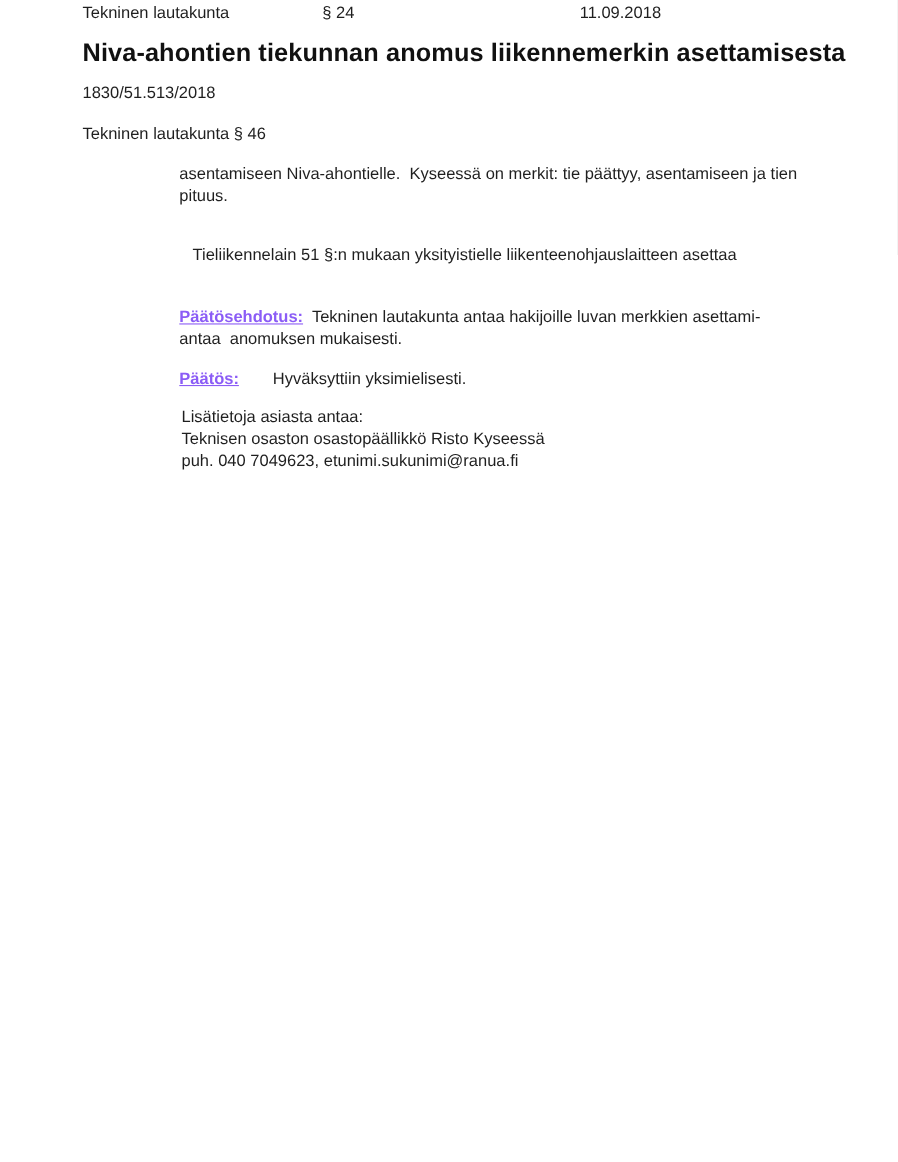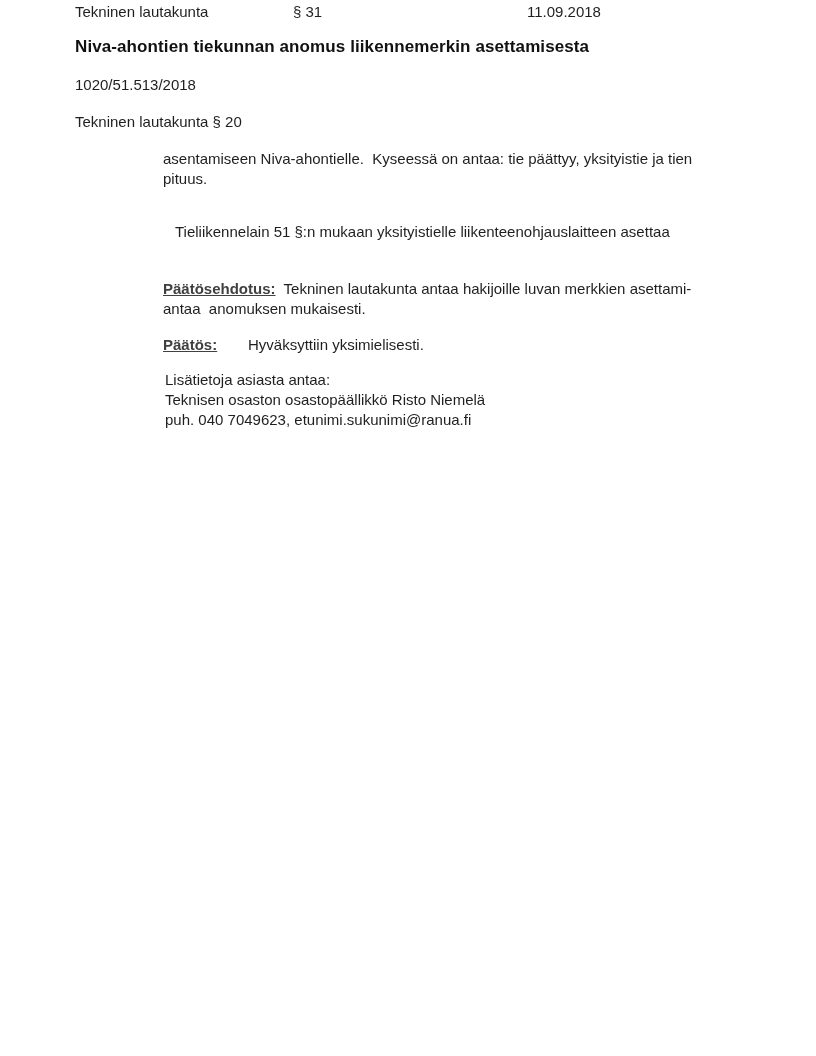--- a/index.html
+++ b/index.html
@@ -15,68 +15,68 @@
     overflow: hidden;
   }
   .abs { position: absolute; }
   .line {
     font-size: 15px;
     line-height: 20px;
     white-space: pre;
   }
   .doc-title {
     margin: 0;
-    font-size: 17px;
+    font-size: 23px;
     font-weight: bold;
     color: #111111;
     line-height: 22px;
     white-space: pre;
     letter-spacing: 0.1px;
   }
   .label-underline {
     font-weight: bold;
     text-decoration: underline;
-    color: #404040;
+    color: #8b5cf6;
   }
   .decision-row { display: flex; }
   .decision-label-cell { width: 85px; flex: 0 0 85px; }
 </style>
 </head>
 <body>
 
 <div class="page">
 
   <div class="abs line" style="top:2px; left:75px;">Tekninen lautakunta</div>
-  <div class="abs line" style="top:2px; left:293px;">§ 31</div>
+  <div class="abs line" style="top:2px; left:293px;">§ 24</div>
   <div class="abs line" style="top:2px; left:527px;">11.09.2018</div>
 
   <h1 class="abs doc-title" style="top:36px; left:75px;">Niva-ahontien tiekunnan anomus liikennemerkin asettamisesta</h1>
 
-  <div class="abs line" style="top:75px; left:75px;">1020/51.513/2018</div>
+  <div class="abs line" style="top:75px; left:75px;">1830/51.513/2018</div>
 
-  <div class="abs line" style="top:112px; left:75px;">Tekninen lautakunta § 20</div>
+  <div class="abs line" style="top:112px; left:75px;">Tekninen lautakunta § 46</div>
 
   <div class="abs" style="top:149px; left:163px;">
-    <div class="line">asentamiseen Niva-ahontielle.  Kyseessä on antaa: tie päättyy, yksityistie ja tien</div>
+    <div class="line">asentamiseen Niva-ahontielle.  Kyseessä on merkit: tie päättyy, asentamiseen ja tien</div>
     <div class="line">pituus.</div>
   </div>
 
   <div class="abs" style="top:222px; left:175px;">
     <div class="line">Tieliikennelain 51 §:n mukaan yksityistielle liikenteenohjauslaitteen asettaa</div>
   </div>
 
   <div class="abs" style="top:279px; left:163px;">
     <div class="line"><span class="label-underline">Päätösehdotus:</span><span>  Tekninen lautakunta antaa hakijoille luvan merkkien asettami-</span></div>
     <div class="line">antaa  anomuksen mukaisesti.</div>
   </div>
 
   <div class="abs decision-row" style="top:335px; left:163px;">
     <div class="line decision-label-cell"><span class="label-underline">Päätös:</span></div>
     <div class="line">Hyväksyttiin yksimielisesti.</div>
   </div>
 
   <div class="abs" style="top:370px; left:165px;">
     <div class="line">Lisätietoja asiasta antaa:</div>
-    <div class="line">Teknisen osaston osastopäällikkö Risto Niemelä</div>
+    <div class="line">Teknisen osaston osastopäällikkö Risto Kyseessä</div>
     <div class="line">puh. 040 7049623, etunimi.sukunimi@ranua.fi</div>
   </div>
 
 </div>
 
 </body></html>

